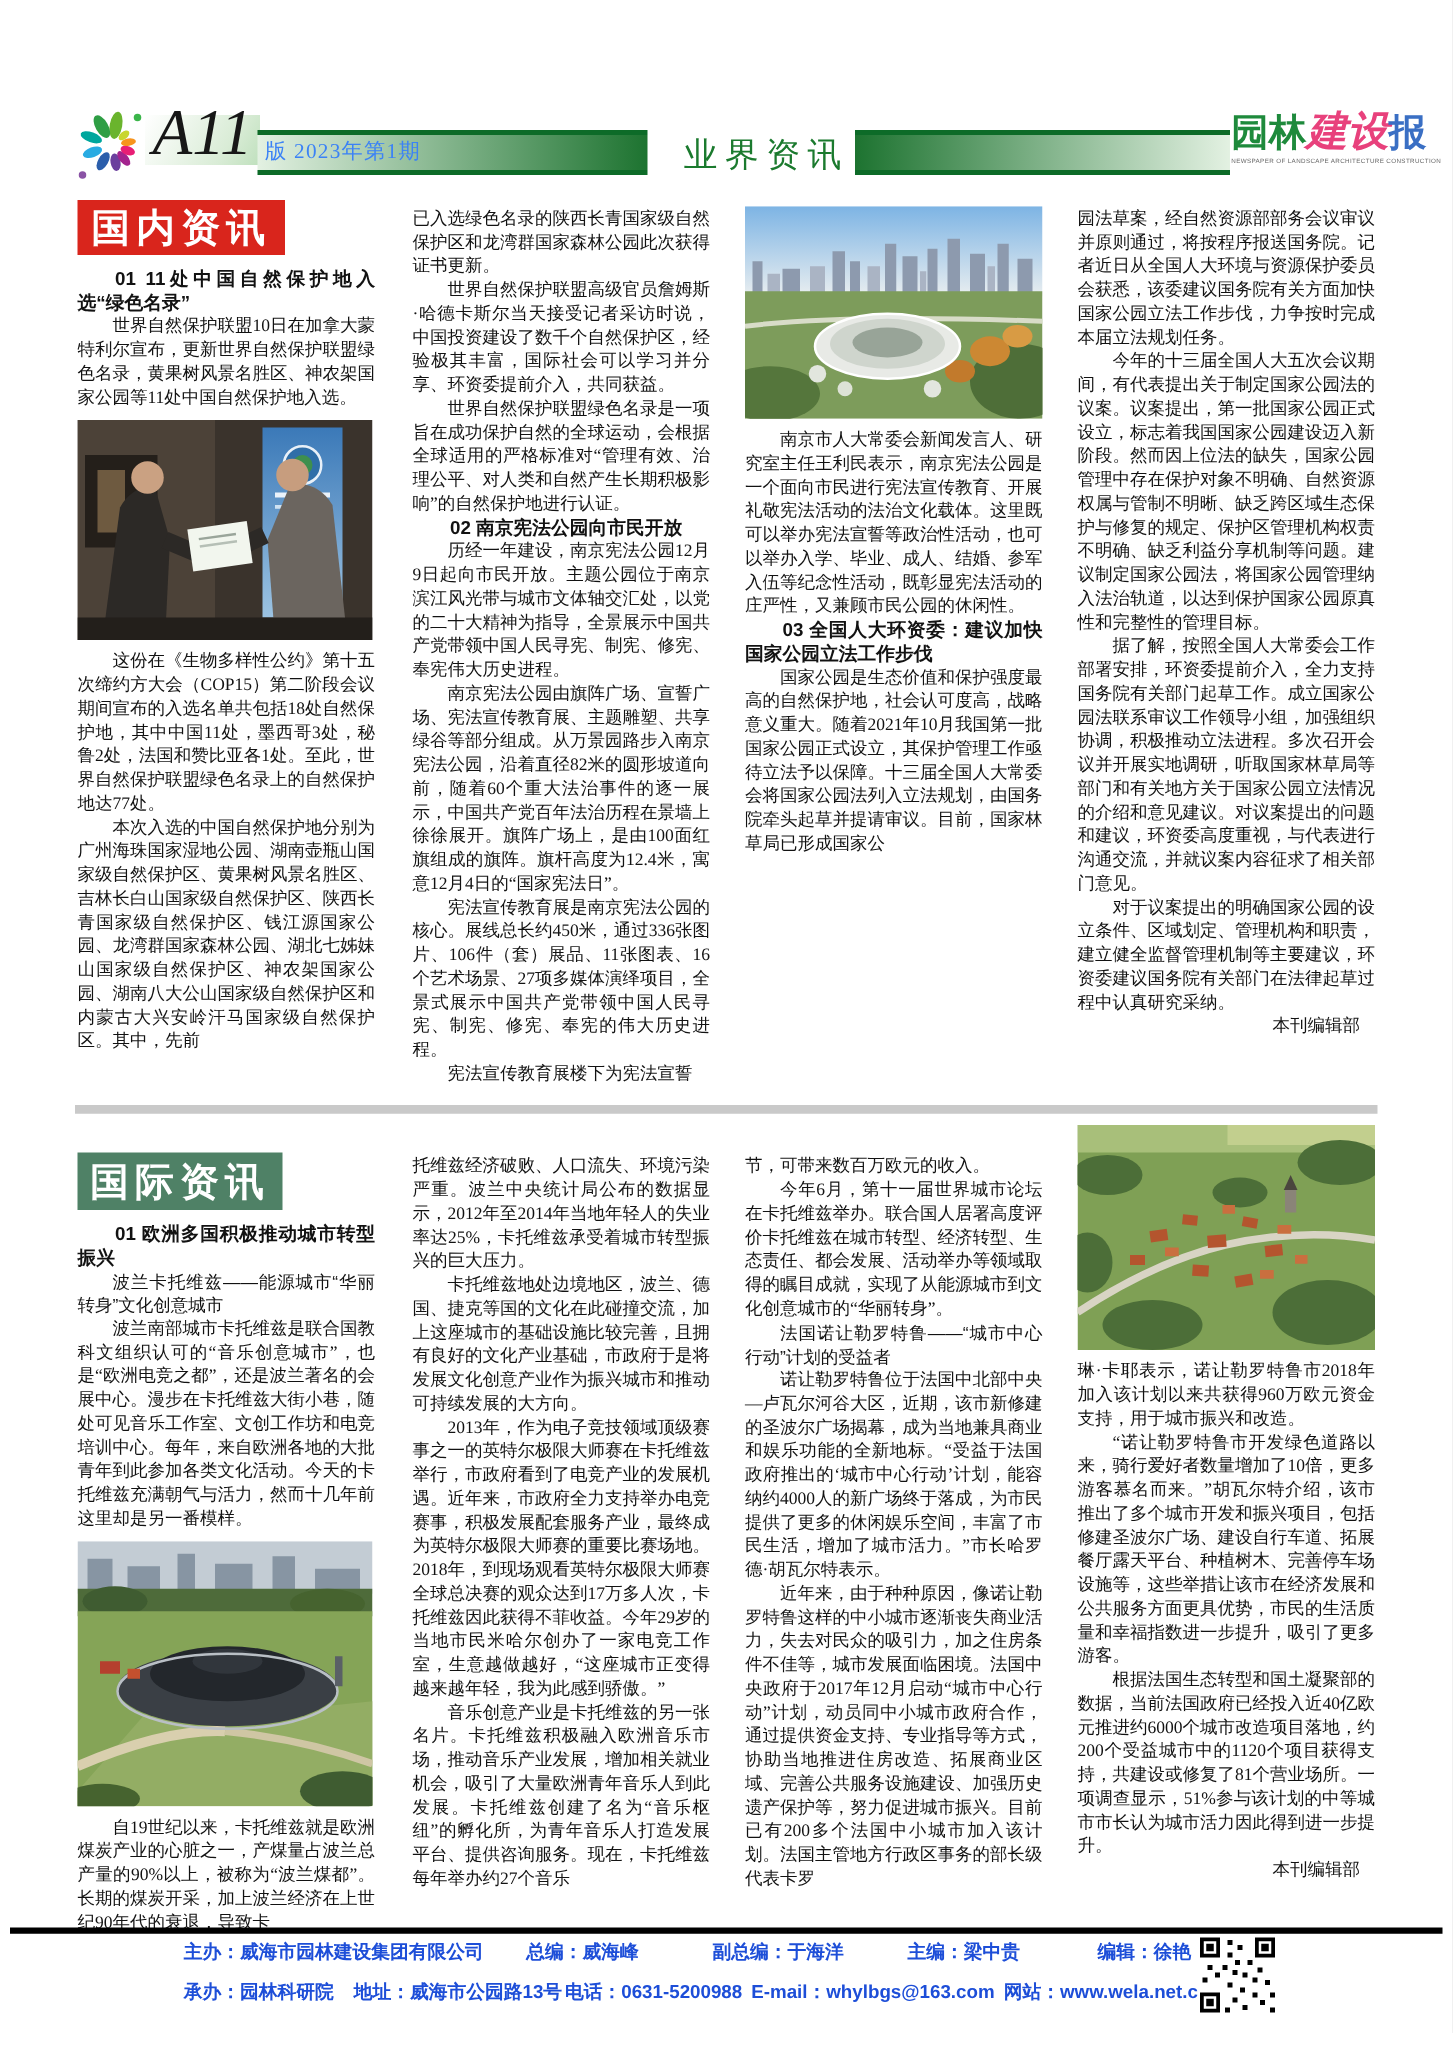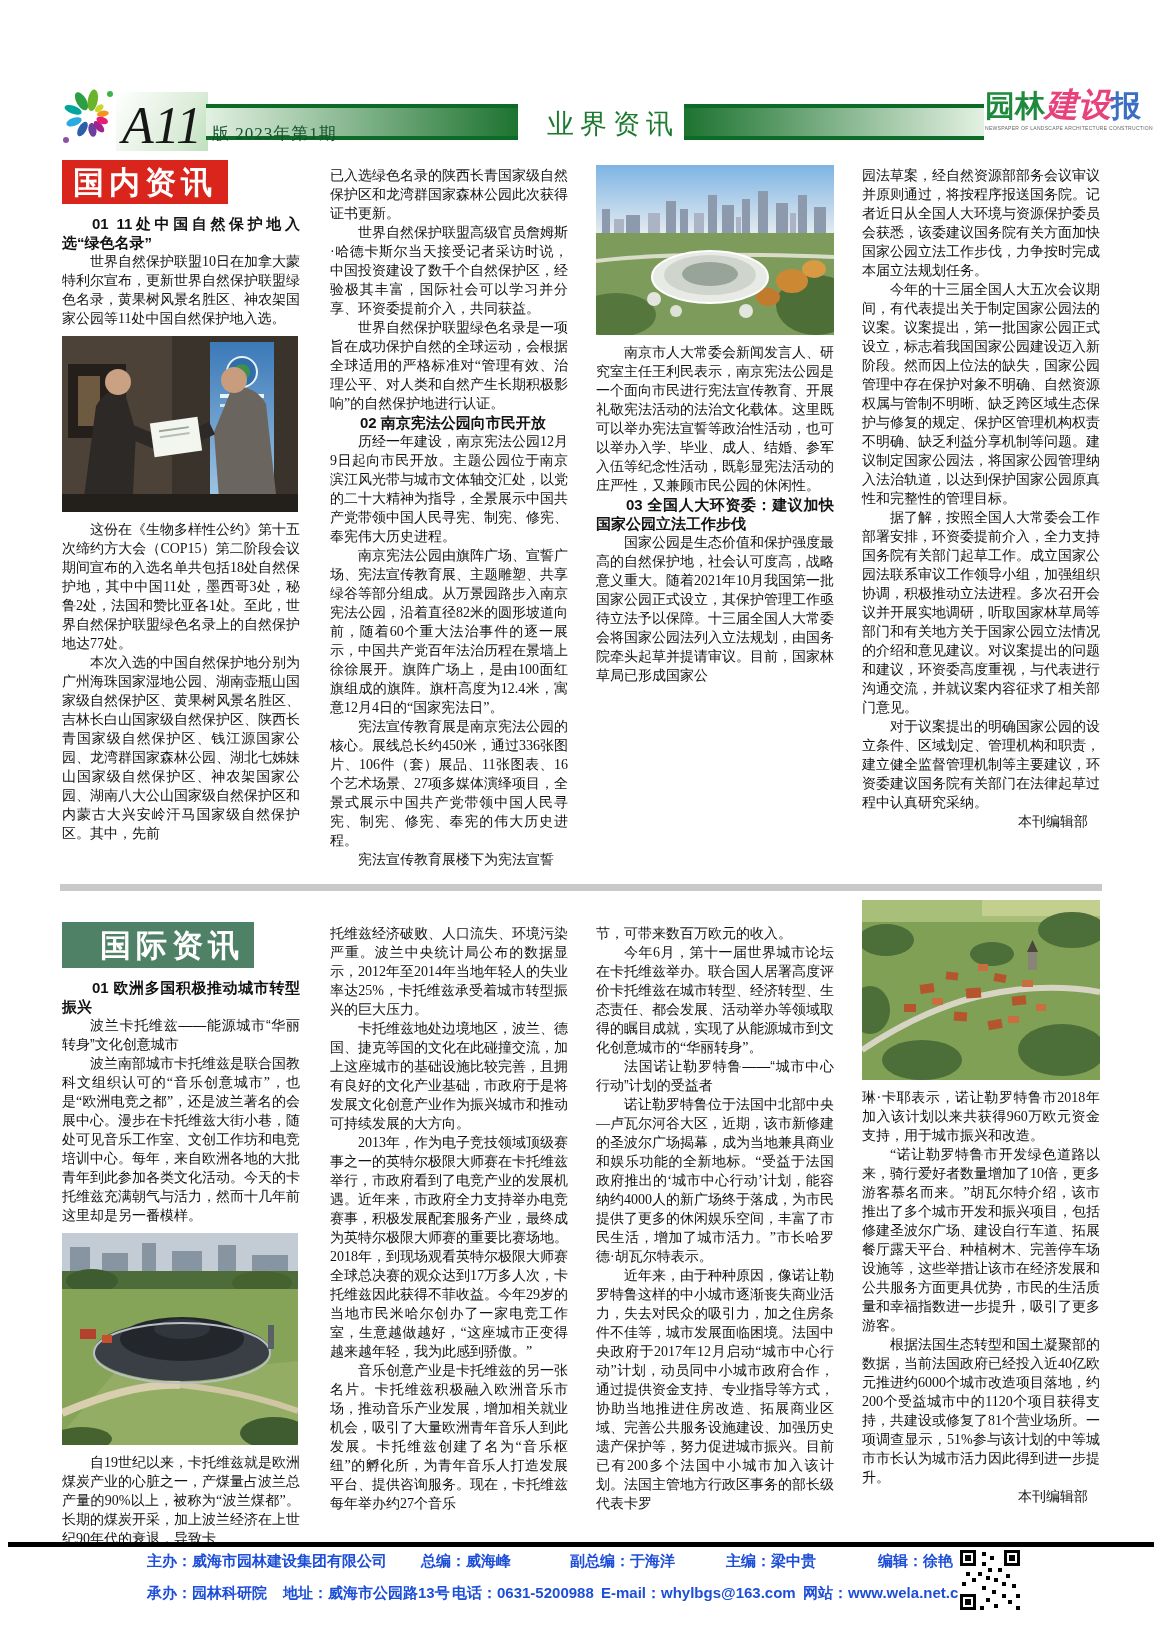--- a/index.html
+++ b/index.html
@@ -1,26 +1,26 @@
 <!DOCTYPE html>
 <html><head>
 <meta charset="utf-8">
 <style>
   html,body{margin:0;padding:0;background:#e8e8e8;}
   .page{position:relative;width:1162px;height:1652px;background:#ffffff;overflow:hidden;
         font-family:"Liberation Serif",serif;}
   
-  .a11panel{position:absolute;left:116px;top:92px;width:92px;height:59px;
+  .a11panel{position:absolute;left:116px;top:92px;width:92px;height:40px;
             background:linear-gradient(120deg,#ffffff 0%,#d9ecd6 70%,#bfe0bd 100%);
             display:flex;align-items:flex-end;justify-content:center;}
   .a11{font-family:"Liberation Serif",serif;font-style:italic;font-size:52px;line-height:50px;color:#171717;}
   .bar{position:absolute;top:104px;height:36px;border-top:4px solid #0d6b28;border-bottom:4px solid #0d6b28;box-sizing:border-box;}
   .bar-left{left:206px;width:312px;background:linear-gradient(to right,#e3f1e2,#1d7330);}
   .bar-right{left:684px;width:300px;background:linear-gradient(to right,#1d7330,#e3f1e2);}
-  .edition{position:absolute;left:212px;top:122px;font-size:17px;color:#14532d;letter-spacing:1px;}
+  .edition{position:absolute;left:212px;top:109px;font-size:17px;color:#3b82f6;letter-spacing:1px;}
   .center-title{position:absolute;left:528px;top:106px;width:170px;text-align:center;
                 font-family:"Liberation Sans",sans-serif;font-weight:400;font-size:27px;
                 letter-spacing:6px;color:#1b7a2e;}
   .masthead{position:absolute;left:985px;top:88px;width:132px;}
   .masthead-line{font-family:"Liberation Sans",sans-serif;font-weight:700;font-size:30px;line-height:34px;white-space:nowrap;text-align:center;}
   .m-green{color:#1e8a3c;}
   .m-pink{color:#e8417c;font-style:italic;font-size:33px;}
   .m-blue{color:#3a6fc4;}
   .masthead-sub{font-family:"Liberation Sans",sans-serif;font-size:5px;letter-spacing:0.3px;color:#666;margin-top:2px;white-space:nowrap;}
   
@@ -28,21 +28,21 @@
        text-align:justify;word-break:break-all;}
   .col p{margin:0;text-indent:2em;}
   .col p.cont{text-indent:0;}
   .col p.head{font-family:"Liberation Sans",sans-serif;font-weight:700;font-size:15px;}
   .col p.subhead{font-family:"Liberation Sans",sans-serif;font-weight:400;}
   .sig{text-align:right;padding-right:12px;margin-top:12px;text-indent:0 !important;}
   .sec-box{display:flex;align-items:center;justify-content:center;color:#ffffff;
            font-family:"Liberation Sans",sans-serif;font-weight:700;font-size:31px;
            letter-spacing:5px;margin-bottom:10px;}
   .sec-box.red{width:166px;height:44px;background:#d9251c;}
-  .sec-box.green{width:164px;height:46px;background:#4f8166;padding-left:28px;}
+  .sec-box.green{width:164px;height:46px;background:#4f8166;}
   .photo{display:block;margin:8px 0;}
   .divider{position:absolute;left:60px;top:884px;width:1042px;height:7px;background:#c9c9c9;}
   
   .foot-rule{position:absolute;left:8px;top:1542px;width:1146px;height:5px;background:#000;}
   .fitem{position:absolute;font-family:"Liberation Sans",sans-serif;font-weight:700;
          font-size:15px;color:#1d4ed8;white-space:nowrap;}
   .qr{position:absolute;left:958px;top:1548px;}
 </style>
 </head>
 <body>

